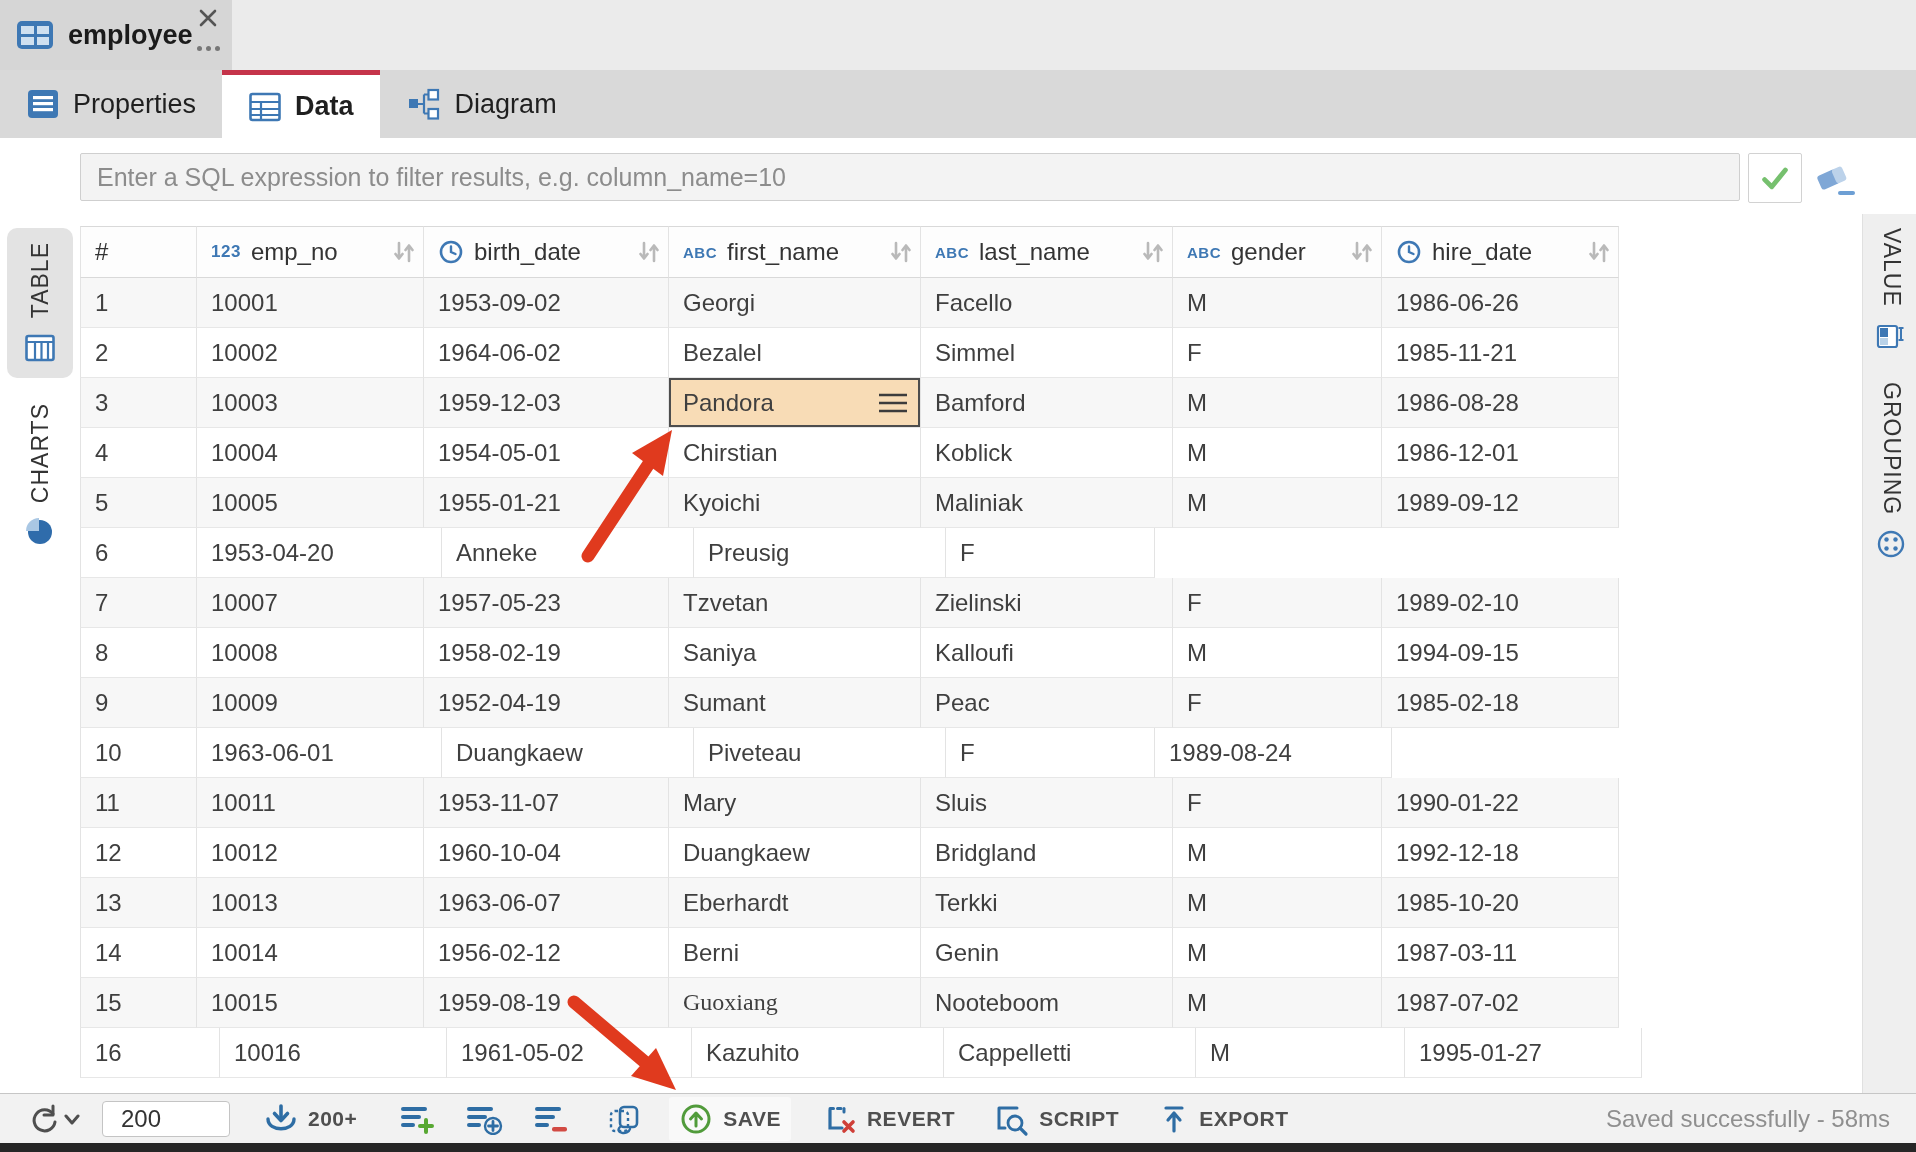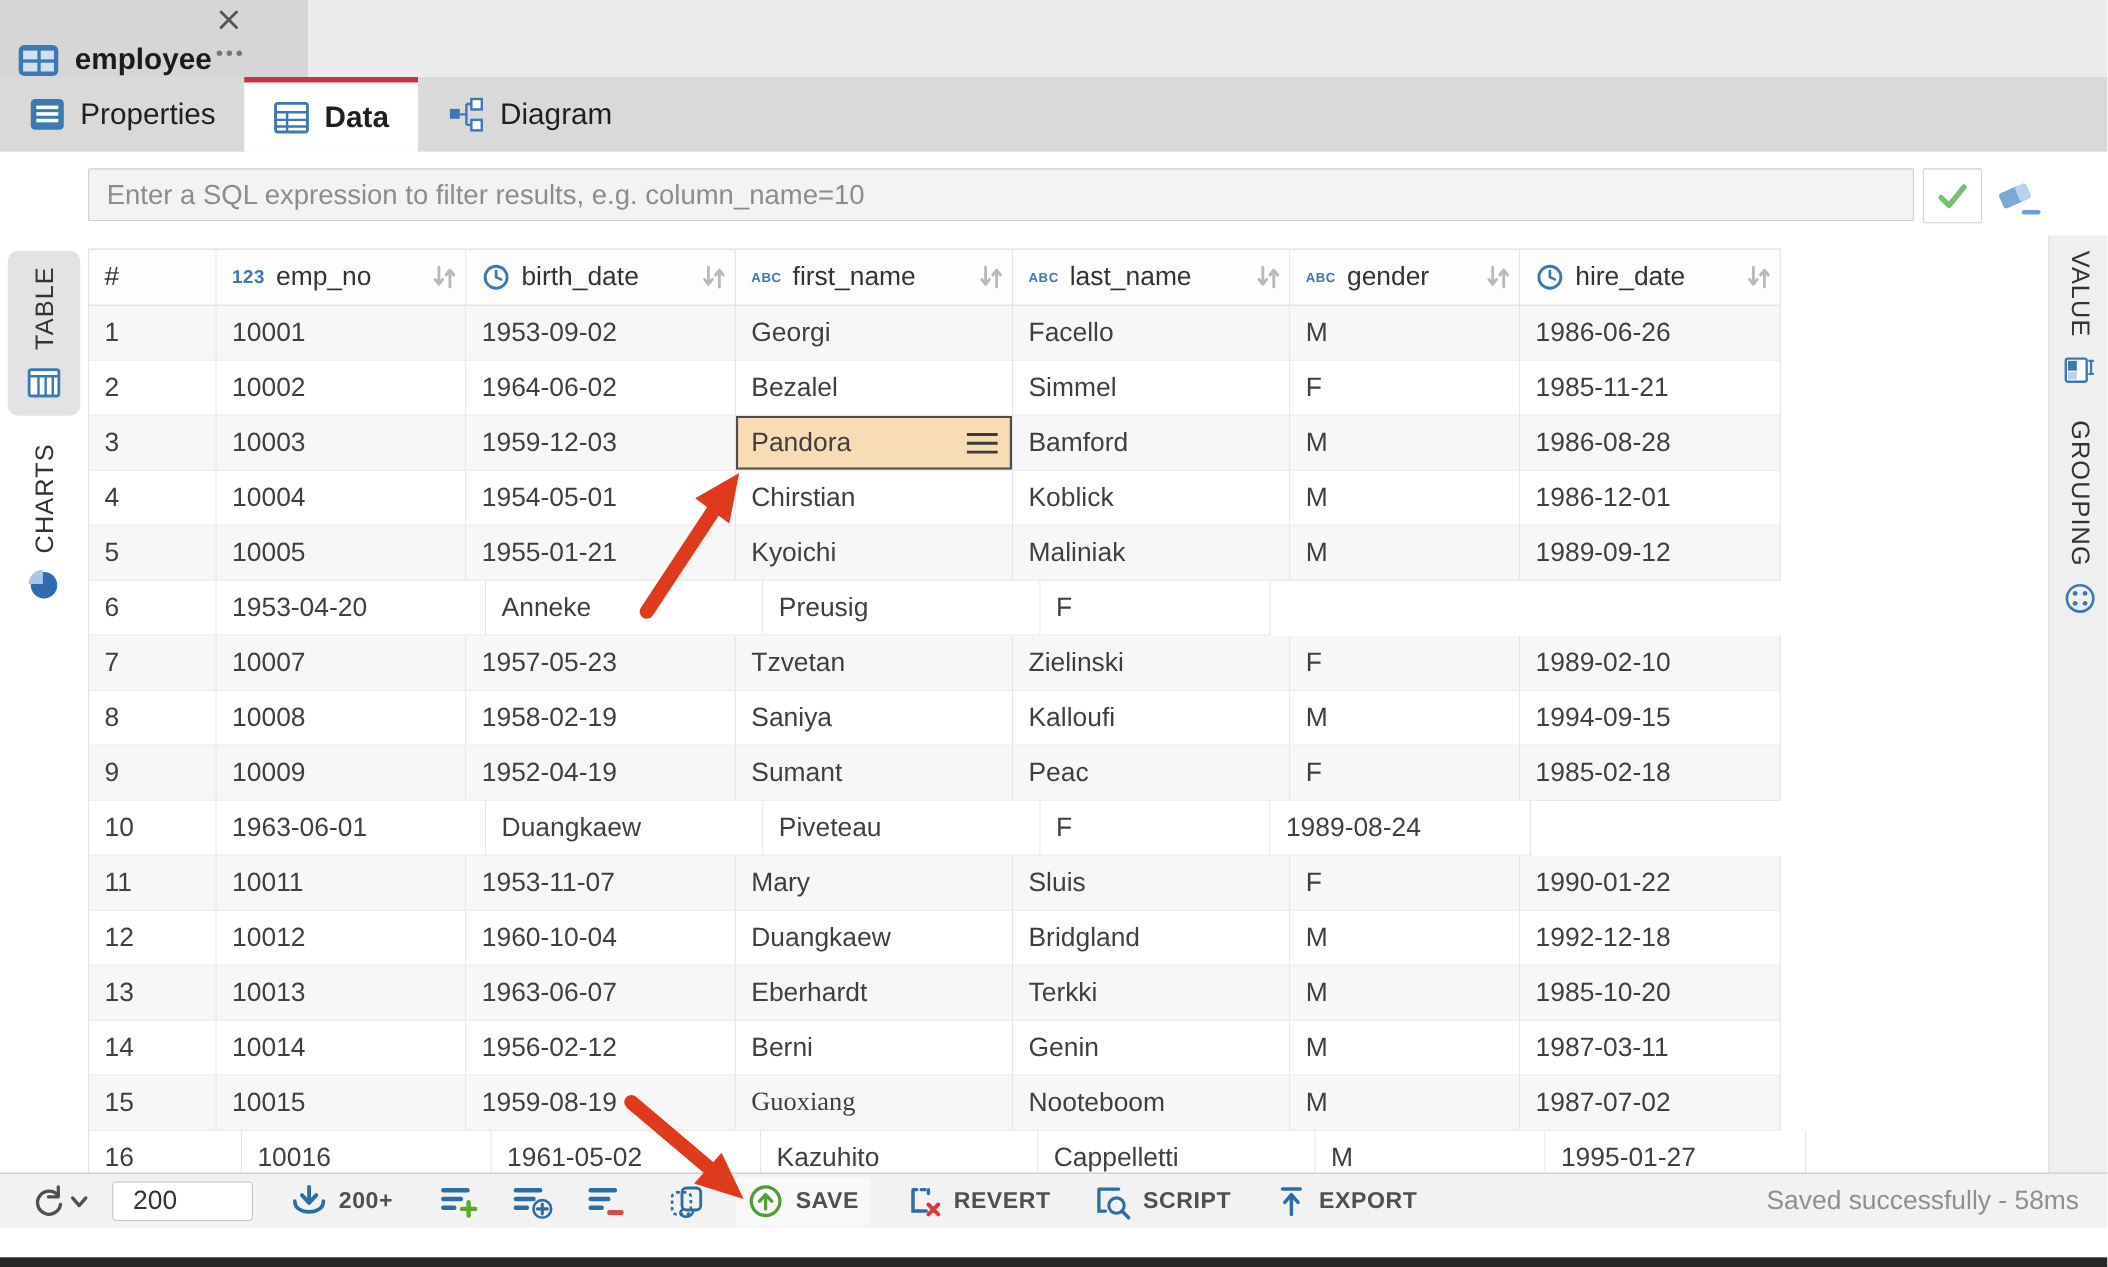--- a/index.html
+++ b/index.html
@@ -1,22 +1,22 @@
 <!DOCTYPE html>
 <html><head>
 <meta charset="utf-8">
 <style>
   html,body{margin:0;padding:0;background:#ffffff;}
   .app{position:relative;width:1916px;height:1152px;overflow:hidden;background:#ffffff;
        font-family:"Liberation Sans",sans-serif;-webkit-font-smoothing:antialiased;}
 
   
   .editor-tabbar{position:absolute;left:0;top:0;width:1916px;height:70px;background:#ebebeb;}
-  .editor-tab{position:absolute;left:0;top:0;width:280px;height:70px;background:#d6d6d6;
-              display:flex;align-items:flex-end;padding-left:16px;box-sizing:border-box;gap:14px;}
+  .editor-tab{position:absolute;left:0;top:0;width:232px;height:70px;background:#d6d6d6;
+              display:flex;align-items:center;padding-left:16px;box-sizing:border-box;gap:14px;}
   .editor-tab-label{font-size:27px;font-weight:700;color:#1b1b1b;}
   .tab-close{position:absolute;left:196px;top:6px;}
   .tab-overflow{position:absolute;left:197px;top:46px;display:flex;gap:4px;}
   .tab-overflow i{width:5px;height:5px;border-radius:50%;background:#777;display:block;}
 
   
   .subtabbar{position:absolute;left:0;top:70px;width:1916px;height:68px;background:#d9d9d9;display:flex;}
   .subtab{display:flex;align-items:center;gap:13px;padding:0 26px;font-size:27px;color:#1f1f1f;box-sizing:border-box;height:68px;}
   .subtab.active{background:#ffffff;border-top:5px solid #c5344a;font-weight:700;height:68px;}
 
@@ -42,26 +42,26 @@
   .grid{position:absolute;left:80px;top:226px;}
   .grow{display:flex;height:50px;}
   .grow.ghead{height:52px;}
   .gcell{box-sizing:border-box;border-right:1px solid #e3e3e3;border-bottom:1px solid #e7e7e7;
          display:flex;align-items:center;padding-left:14px;font-size:24px;color:#3f3f3f;background:#ffffff;overflow:hidden;white-space:nowrap;}
   .gcell:first-child{border-left:1px solid #e3e3e3;}
   .ghead .gcell{background:#fdfdfd;border-top:1px solid #d9d9d9;border-bottom:1px solid #d9d9d9;color:#333;padding-right:6px;}
   .grow.odd .gcell{background:#f7f7f7;}
   .gcell.sel{background:#f8dcb6 !important;box-shadow:inset 0 0 0 2px #4d4d4d;justify-content:space-between;padding-right:12px;}
   .type-badge{color:#3e78b4;font-weight:700;font-size:17px;margin-right:10px;letter-spacing:.5px;}
-  .type-badge.abc{font-size:12px;text-align:right;}
+  .type-badge.abc{font-size:15px;text-align:right;}
   .hicon{width:26px;height:26px;margin-right:10px;flex:0 0 auto;}
   .sort{width:26px;height:24px;margin-left:auto;flex:0 0 auto;}
 
   
-  .toolbar{position:absolute;left:0;top:1066px;width:1916px;height:50px;background:#f2f2f2;border-top:1px solid #c6c6c6;
+  .toolbar{position:absolute;left:0;top:1093px;width:1916px;height:50px;background:#f2f2f2;border-top:1px solid #c6c6c6;
            box-sizing:border-box;display:flex;align-items:center;}
   .tb-label{font-size:21px;font-weight:700;color:#4f4f4f;letter-spacing:.5px;}
   .tb-btn{display:flex;align-items:center;gap:10px;cursor:pointer;}
   .tb-btn.save-hl{background:#f9f9f9;padding:5px 10px;border-radius:3px;}
   .fetch-input{width:128px;height:36px;box-sizing:border-box;border:1px solid #c4c4c4;border-radius:4px;background:#ffffff;
       font-family:"Liberation Sans",sans-serif;font-size:24px;color:#333;padding-left:18px;outline:none;}
   .status-text{margin-left:auto;margin-right:26px;font-size:24px;color:#8f8f8f;}
   .bottom-strip{position:absolute;left:0;top:1143px;width:1916px;height:9px;background:#262626;}
 
   .annotation{position:absolute;left:0;top:0;width:1916px;height:1152px;pointer-events:none;z-index:99;}

